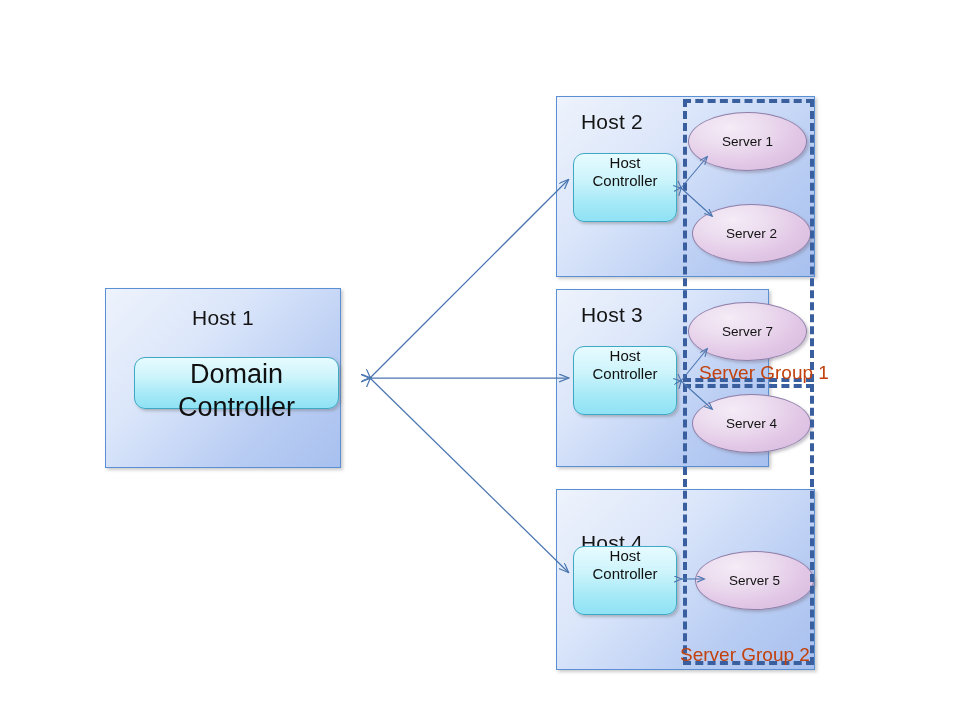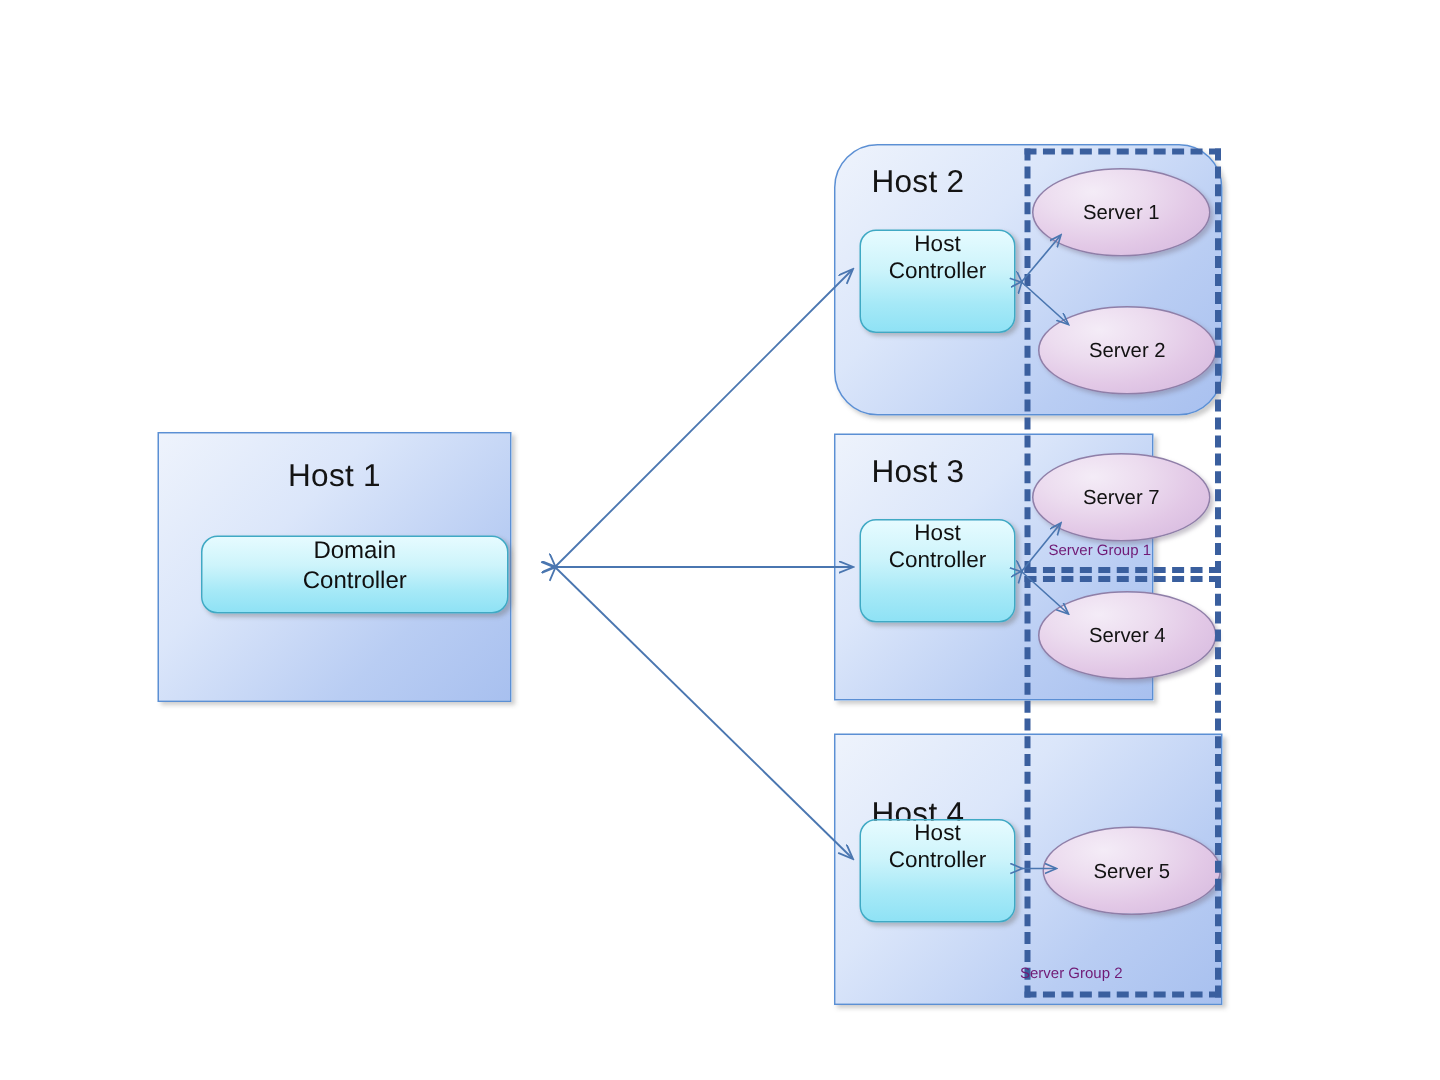--- a/index.html
+++ b/index.html
@@ -53,21 +53,21 @@
     display: flex;
     align-items: flex-start;
     justify-content: center;
   }
   .ctrl-label {
     text-align: center;
     color: #101010;
     line-height: 1.22;
     white-space: pre-line;
   }
-  .ctrl-label.big { font-size: 16px; }
+  .ctrl-label.big { font-size: 27px; }
   .ctrl-label.small { font-size: 15px; }
 
   
   .server-ellipse {
     position: absolute;
     box-sizing: border-box;
     border: 1px solid #8f7fa8;
     border-radius: 50%;
     background: radial-gradient(ellipse at 34% 26%, #f4ecf7 0%, #ecdcef 32%, #e2c8e6 62%, #d3b6dd 100%);
     box-shadow: 2px 2px 3px rgba(120,110,130,0.40);
@@ -83,22 +83,22 @@
 
   
   .group-box {
     position: absolute;
     box-sizing: border-box;
     border: 4px dashed #3a5f9e;
     background: transparent;
   }
   .group-label {
     position: absolute;
-    font-size: 10px;
-    color: #701a75;
+    font-size: 19px;
+    color: #c2410c;
     white-space: nowrap;
   }
 
   
   #arrows {
     position: absolute;
     left: 0;
     top: 0;
     width: 960px;
     height: 720px;
@@ -111,21 +111,21 @@
 <div id="canvas">
 
   <div class="host-panel" style="left:105px; top:288px; width:236px; height:180px;">
     <div class="host-title" style="top:17px;">Host 1</div>
     <div class="ctrl-box" style="left:28px; top:68px; width:205px; height:52px;">
       <div class="ctrl-label big">Domain
 Controller</div>
     </div>
   </div>
 
-  <div class="host-panel" style="left:556px; top:96px; width:259px; height:181px;border-radius:29px;">
+  <div class="host-panel" style="left:556px; top:96px; width:259px; height:181px;">
     <div class="host-title left-title" style="top:13px;">Host 2</div>
     <div class="ctrl-box" style="left:16px; top:56px; width:104px; height:69px;">
       <div class="ctrl-label small">Host
 Controller</div>
     </div>
     <div class="server-ellipse" style="left:131px; top:15px; width:119px; height:59px;">
       <div class="server-label">Server 1</div>
     </div>
     <div class="server-ellipse" style="left:135px; top:107px; width:119px; height:59px;">
       <div class="server-label">Server 2</div>

